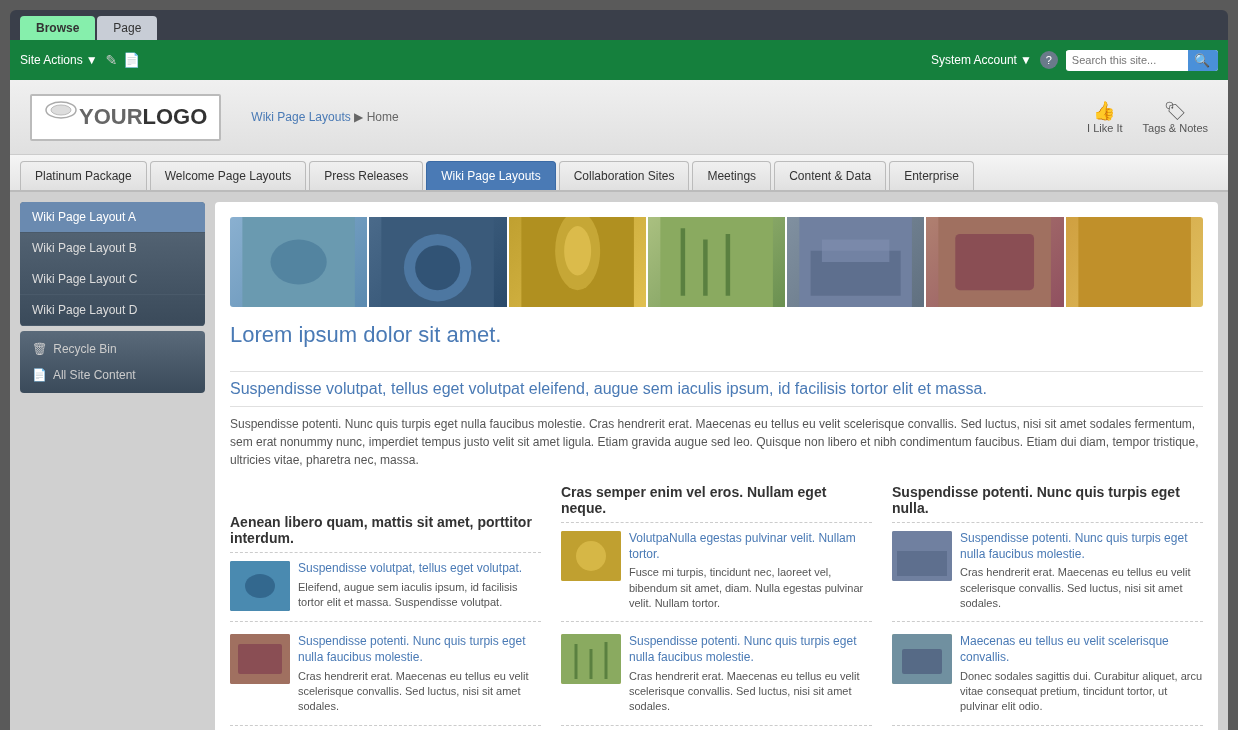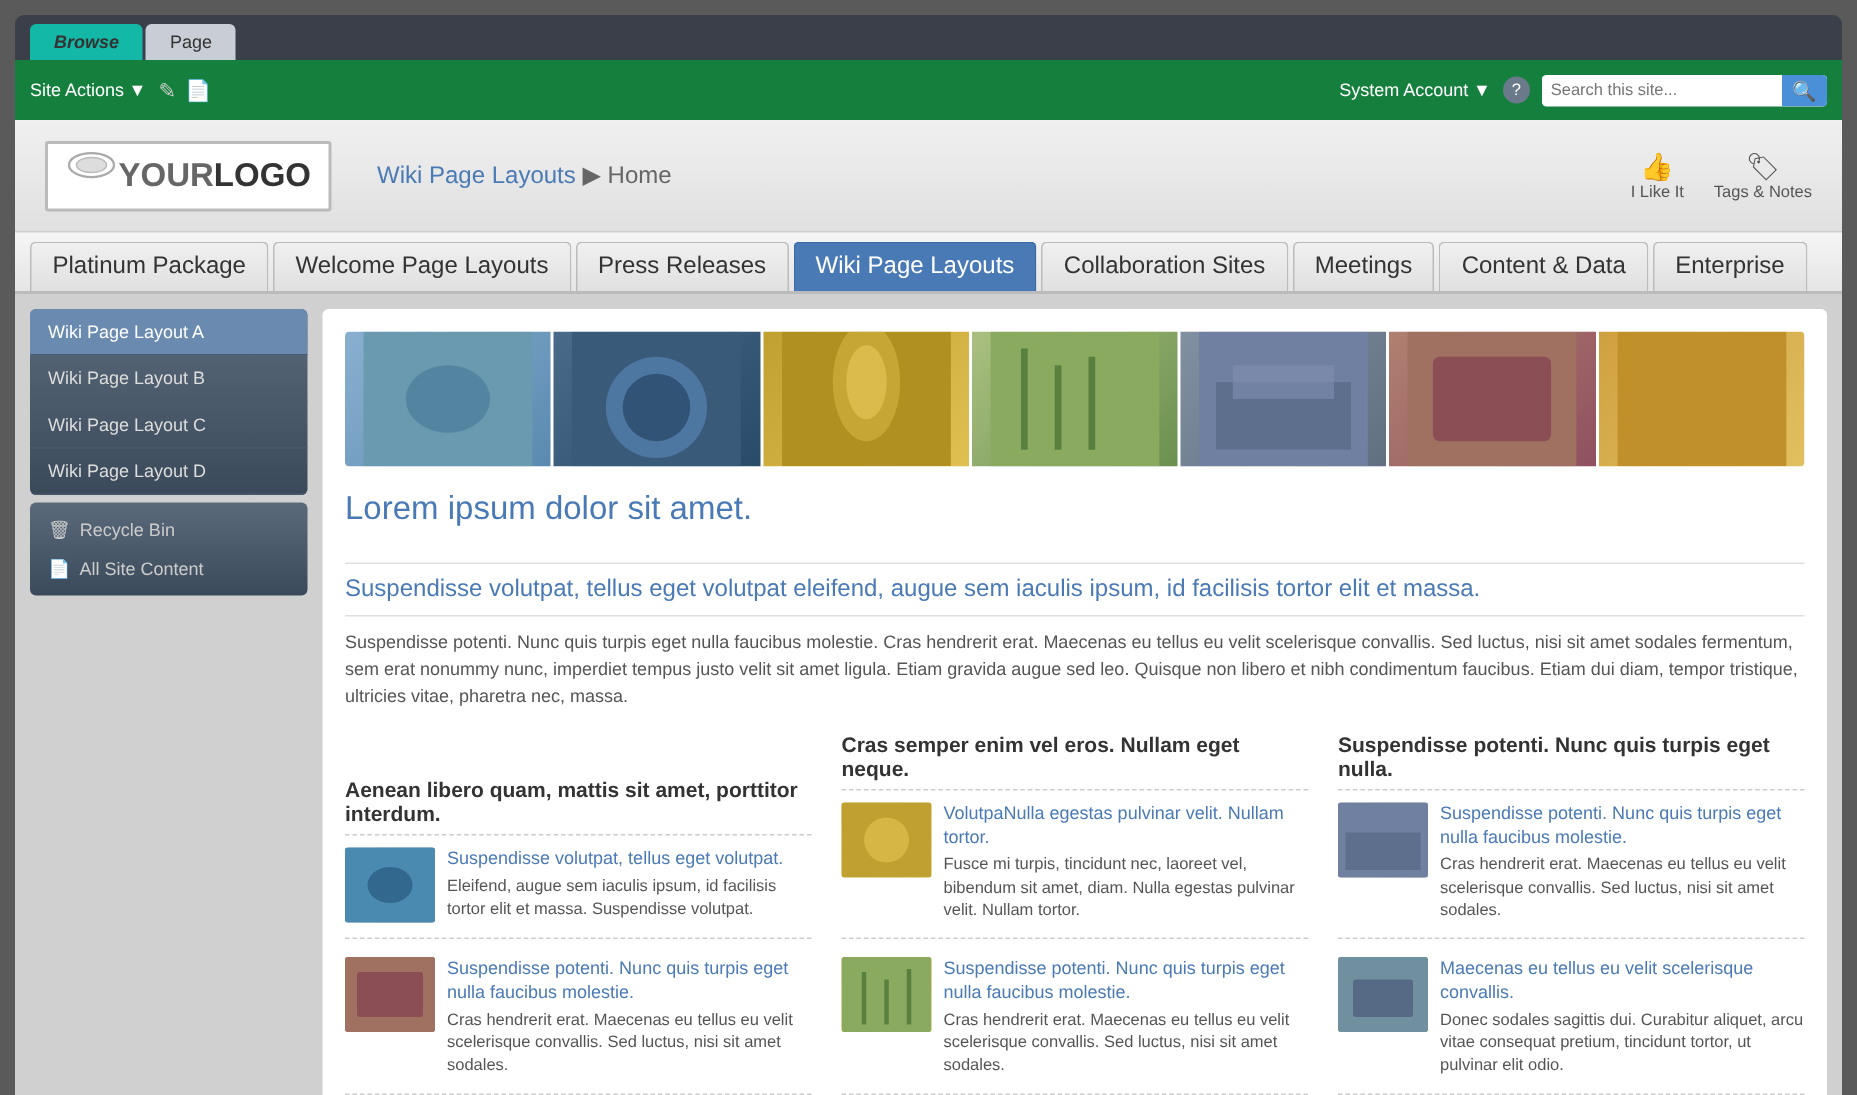--- a/index.html
+++ b/index.html
@@ -29,23 +29,22 @@
 
     .browser-tab {
       background: #c8cdd6;
       padding: 5px 16px;
       border-radius: 4px 4px 0 0;
       font-size: 12px;
       color: #333;
       cursor: pointer;
     }
     .browser-tab.active {
-      background: #14b8a6;
+      background: #86efac;
       font-weight: bold;
-      font-style: italic;
     }
 
     .top-bar {
       background: #15803d;
       display: flex;
       align-items: center;
       padding: 4px 10px;
       gap: 8px;
       height: 40px;
     }
@@ -112,21 +111,21 @@
       align-items: center;
       background: #fff;
       border-radius: 3px;
       overflow: hidden;
     }
 
     .search-input {
       border: none;
       padding: 3px 6px;
       font-size: 11px;
-      width: 160px;
+      width: 122px;
       outline: none;
       color: #999;
     }
 
     .search-btn {
       background: #4a90d9;
       border: none;
       cursor: pointer;
       padding: 3px 7px;
       color: #fff;
@@ -170,21 +169,21 @@
     .logo-your {
       color: #666;
     }
 
     .logo-logo {
       color: #333;
     }
 
     .breadcrumb {
       margin-left: 30px;
-      font-size: 16px;
+      font-size: 12px;
       color: #666;
     }
 
     .breadcrumb a {
       color: #4a7ab5;
       text-decoration: none;
     }
 
     .header-actions {
       margin-left: auto;
@@ -212,21 +211,21 @@
       gap: 3px;
       align-items: flex-end;
       padding-top: 6px;
     }
 
     .nav-tab {
       padding: 7px 14px;
       border: 1px solid #bbb;
       border-bottom: none;
       border-radius: 4px 4px 0 0;
-      font-size: 16px;
+      font-size: 12px;
       cursor: pointer;
       background: linear-gradient(180deg, #f0f0f0 0%, #e0e0e0 100%);
       color: #333;
     }
 
     .nav-tab.active {
       background: #4a7ab5;
       color: #fff;
       border-color: #3a6aa5;
     }

